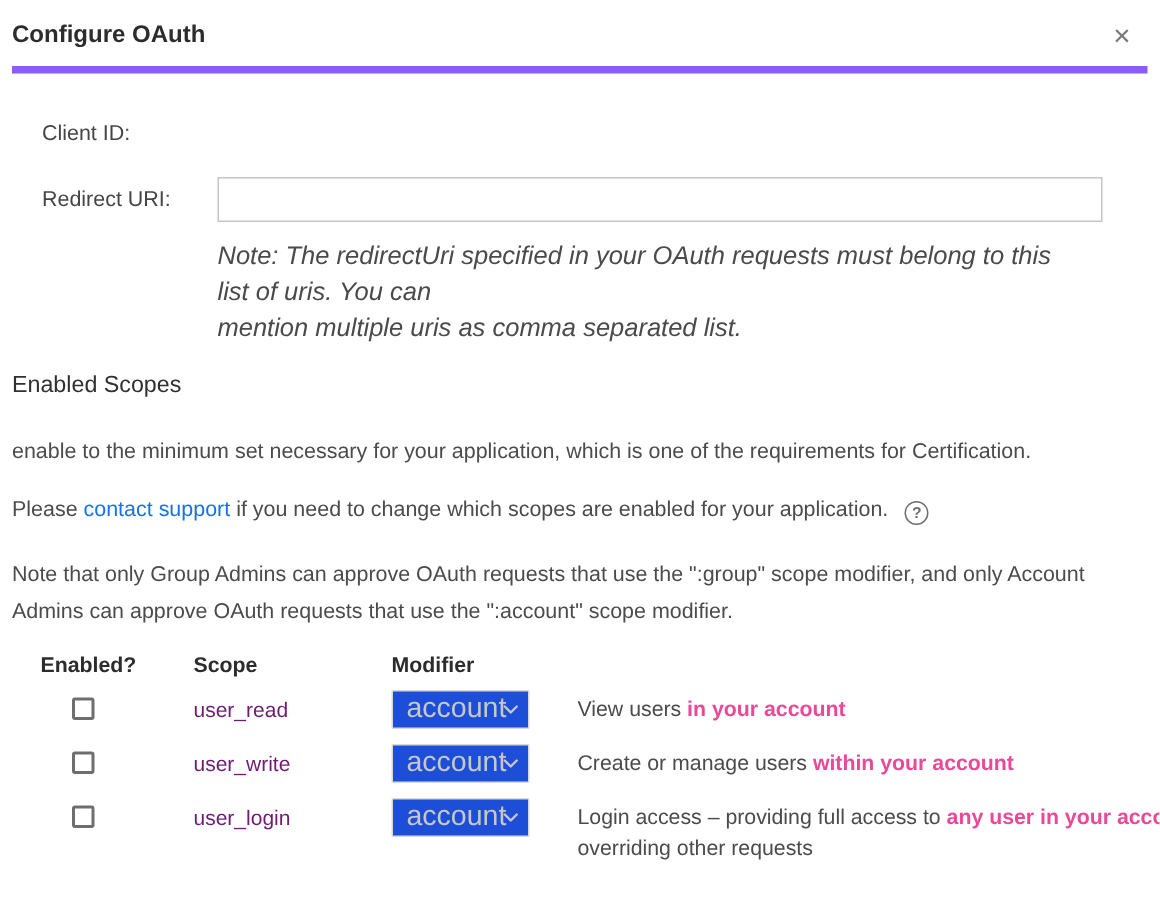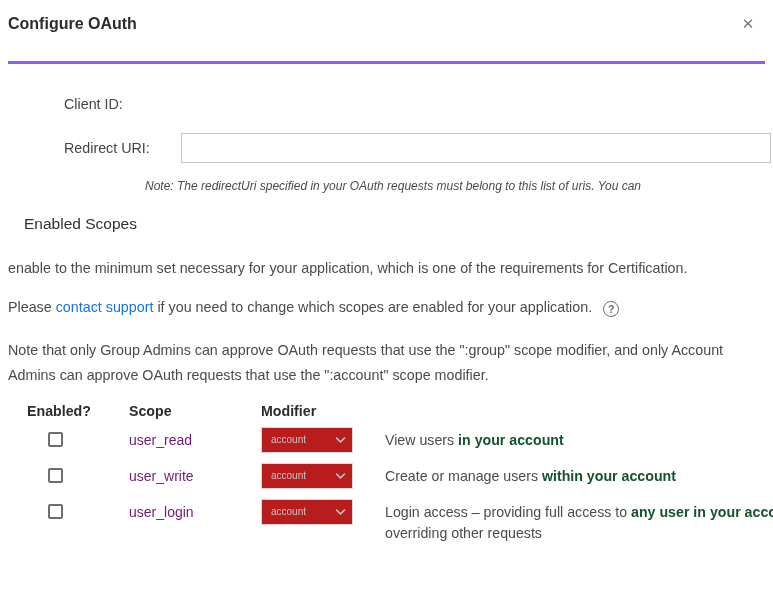--- a/index.html
+++ b/index.html
@@ -7,22 +7,22 @@
   body {
     font-family: "Liberation Sans", "DejaVu Sans", sans-serif;
     font-size: 14px;
     color: #4b4b4b;
     position: relative;
   }
 
   
   .dlg-header {
     position: relative;
-    height: 64px;
-    border-bottom: 3px solid #8b5cf6;
+    height: 49px;
+    border-bottom: 5px solid #8b5cf6;
     margin: 0 8px;
   }
   .dlg-title {
     position: absolute;
     left: 0; top: 15px;
     font-size: 16px;
     font-weight: bold;
     color: #2c2c2c;
   }
   .dlg-close {
@@ -34,41 +34,41 @@
     color: #7a7a7a;
     cursor: pointer;
     background: none; border: none;
     font-family: "DejaVu Sans", sans-serif;
   }
 
   
   .form-area { margin-top: 32px; }
   .field-row { display: flex; align-items: center; padding-left: 28px; }
   .field-row.client { margin-bottom: 21px; }
-  .field-label { width: 117px; flex: none; color: #454545; font-size: 14.3px; margin-left: 36px; }
+  .field-label { width: 117px; flex: none; color: #454545; font-size: 14.3px; }
   .uri-input {
     width: 590px; height: 30px;
     border: 1px solid #c6c6c6;
     background: #fff;
     font: inherit;
     padding: 0 8px;
     outline: none;
   }
   .uri-note {
     margin: 11px 0 0 145px;
     font-style: italic;
-    font-size: 12px;
+    font-size: 17px;
     line-height: 24px;
     color: #4a4a4a;
     width: 575px;
   }
 
   
   .section-heading {
-    margin: 17px 0 0 24px;
+    margin: 17px 0 0 8px;
     font-size: 15.5px;
     font-weight: 400;
     color: #303030;
   }
   .para { margin: 0 8px; color: #4b4b4b; font-size: 14.3px; }
   .para.p1 { margin-top: 22px; line-height: 26px; }
   .para.p2 { margin-top: 16px; line-height: 20px; display: flex; align-items: flex-end; }
   .para.p3 { margin-top: 21px; line-height: 25px; }
   .link { color: #1473e6; text-decoration: none; cursor: pointer; }
   .help-icon {
@@ -90,39 +90,39 @@
   .t-row {
     display: grid;
     grid-template-columns: 80px 110px 102px 445px;
     align-items: start;
     margin-bottom: 13px;
     gap: 22px;
   }
   .t-row.head { margin-bottom: 11px; font-weight: bold; color: #2c2c2c; font-size: 14.2px; }
   .cell-scope { word-break: break-all; width: 100px; line-height: 21px; color: #701a75; }
   .cell-desc { line-height: 21px; color: #4b4b4b; font-size: 14.2px; }
-  .cell-desc b { color: #14532d; }
+  .cell-desc b { color: #ec4899; }
 
   .checkbox {
     width: 15px; height: 15px;
     border: 2px solid #6e6e6e;
     border-radius: 2px;
     margin-left: 21px; margin-top: 2px;
     background: #fff;
     cursor: pointer;
     display: flex; align-items: center; justify-content: center;
   }
 
   .select {
     position: relative;
     width: 92px; height: 26px;
     border: 1px solid #8f8f8f;
-    background: #b91c1c;
+    background: #1d4ed8;
     color: #2c2c2c;
-    font-size: 10px;
+    font-size: 19px;
     line-height: 24px;
     padding: 0 22px 0 9px;
     cursor: pointer;
     margin-top: -3px;
     border-radius: 1px;
     white-space: nowrap;
     overflow: hidden;
   }
   .select .chev { position: absolute; right: 6px; top: 8px; }
   .select .chev polyline { fill: none; stroke: #2c2c2c; stroke-width: 2.4; stroke-linecap: round; stroke-linejoin: round; }
@@ -143,20 +143,21 @@
   <div class="field-row client">
     <span class="field-label">Client ID:</span>
     <span></span>
   </div>
   <div class="field-row">
     <span class="field-label">Redirect URI:</span>
     <input class="uri-input" type="text" value="" style="">
   </div>
   <div class="uri-note">
     <div>Note: The redirectUri specified in your OAuth requests must belong to this list of uris. You can</div>
+    <div>mention multiple uris as comma separated list.</div>
   </div>
 </div>
 
 <h2 class="section-heading">Enabled Scopes</h2>
 
 <div class="para p1">
   <div>enable to the minimum set necessary for your application, which is one of the requirements for Certification.</div>
 </div>
 
 <div class="para p2">

